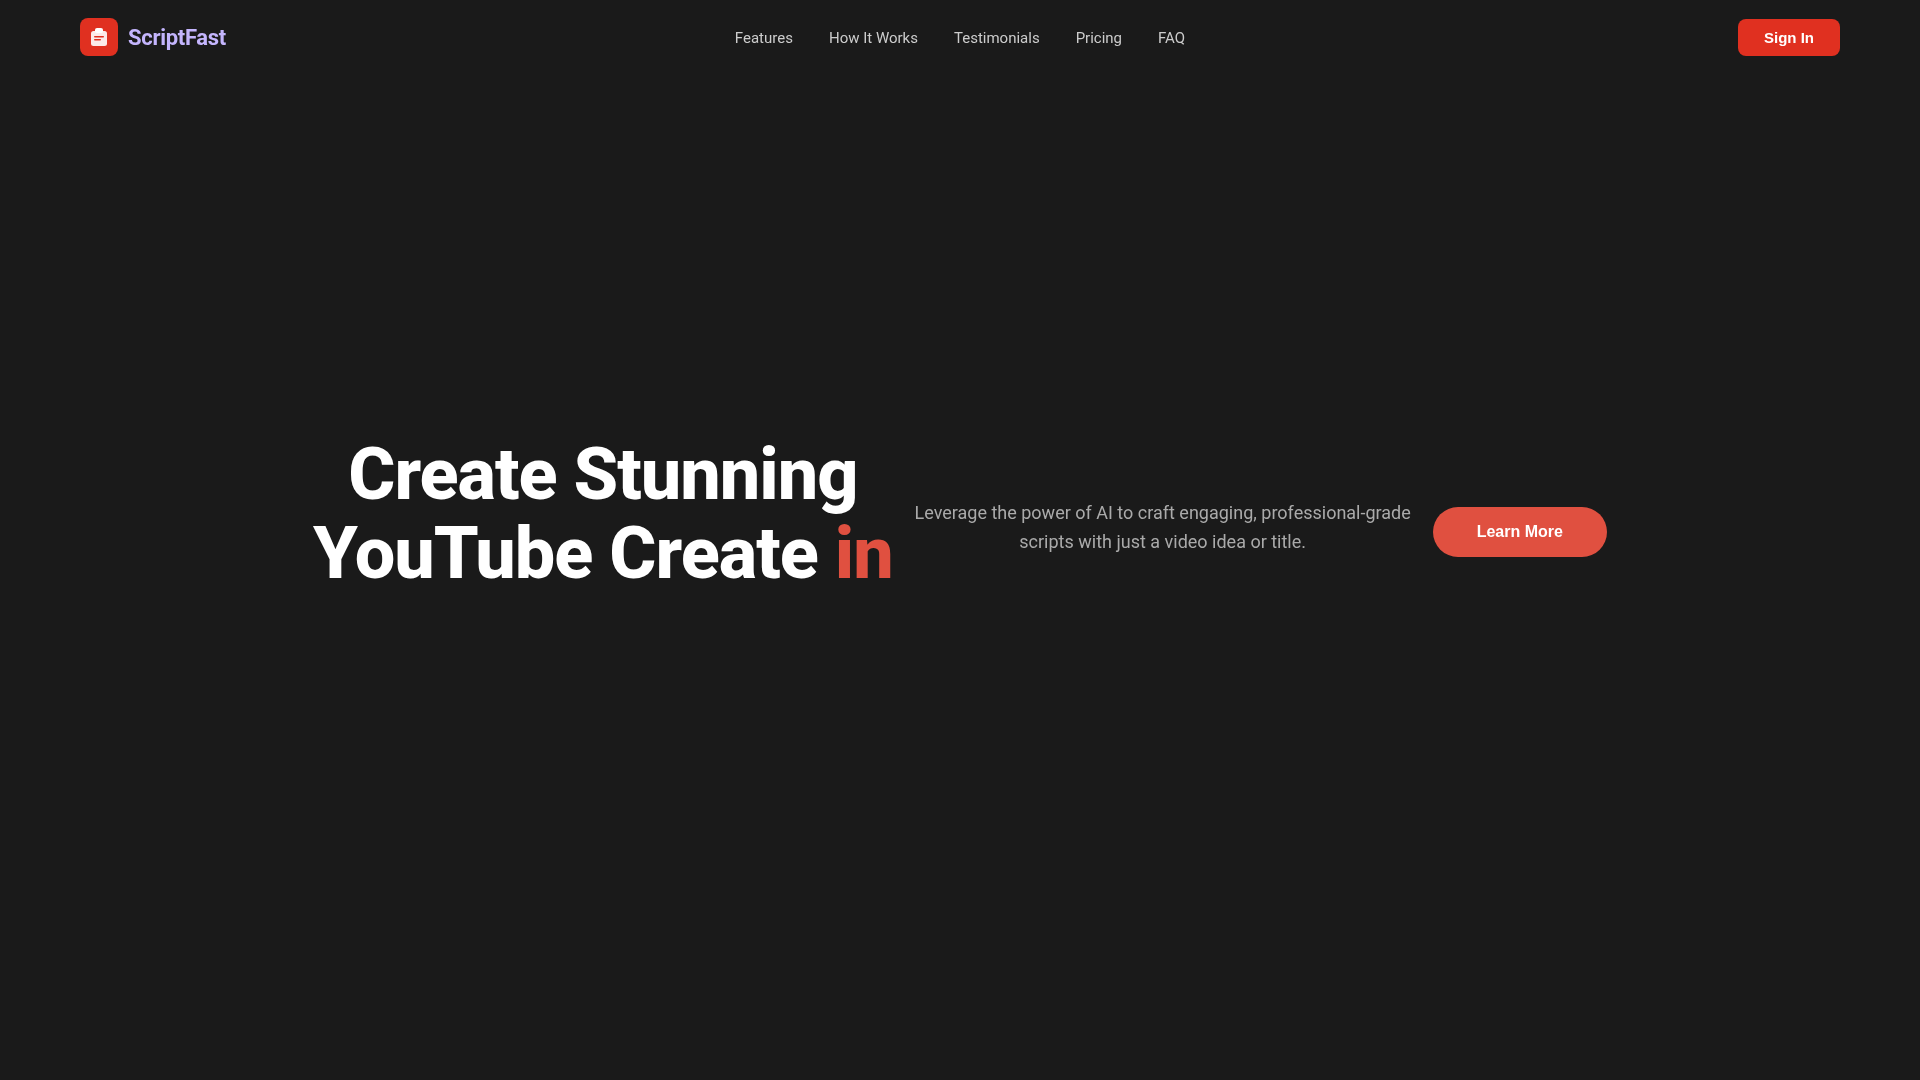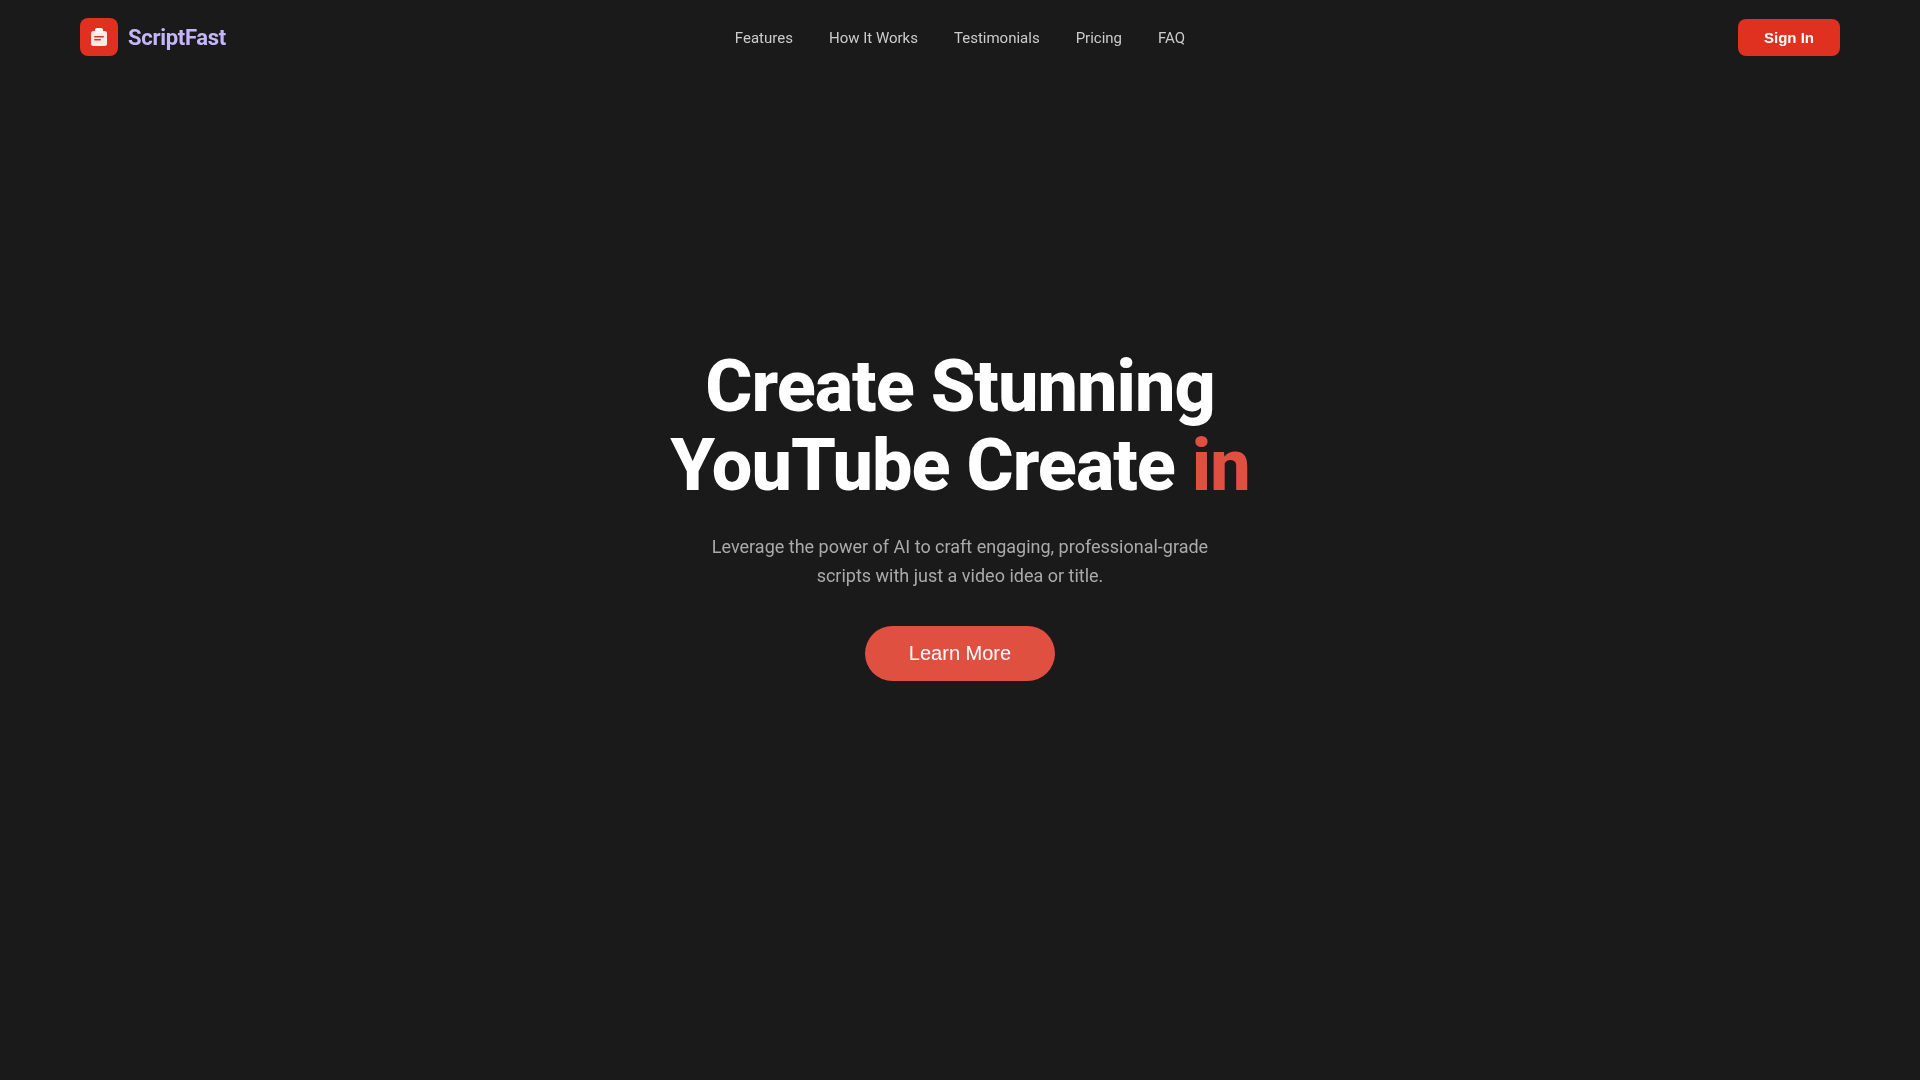--- a/index.html
+++ b/index.html
@@ -80,21 +80,21 @@
       border-radius: 8px;
       font-size: 15px;
       font-weight: 600;
       cursor: pointer;
       transition: background-color 0.2s;
     }
 
     
     .hero {
       display: flex;
-      flex-direction: column;
+      flex-direction: row;
       align-items: center;
       justify-content: center;
       text-align: center;
       padding: 180px 40px 0;
       min-height: 700px;
     }
 
     .hero-title {
       font-size: 72px;
       font-weight: 800;
@@ -118,22 +118,22 @@
       line-height: 1.6;
       margin-top: 28px;
     }
 
     .learn-more-btn {
       background-color: #e05040;
       color: #ffffff;
       border: none;
       padding: 16px 44px;
       border-radius: 50px;
-      font-size: 20px;
-      font-weight: 400;
+      font-size: 16px;
+      font-weight: 700;
       cursor: pointer;
       margin-top: 36px;
       transition: background-color 0.2s, transform 0.1s;
     }
   </style>
 </head>
 <body>
 
 <nav>
   <a class="logo-area" href="#">

